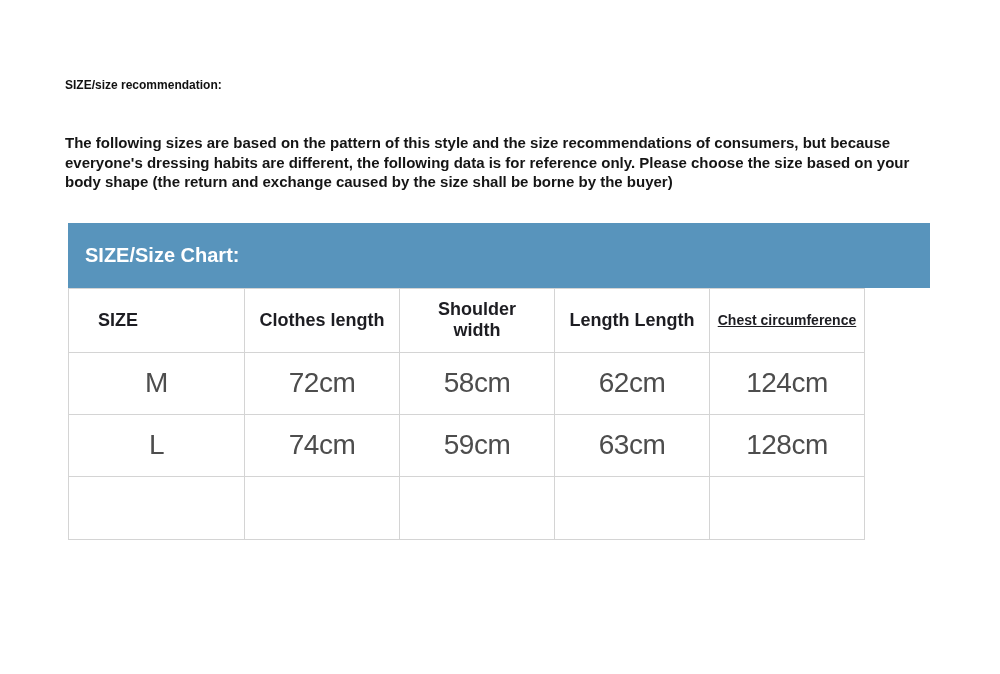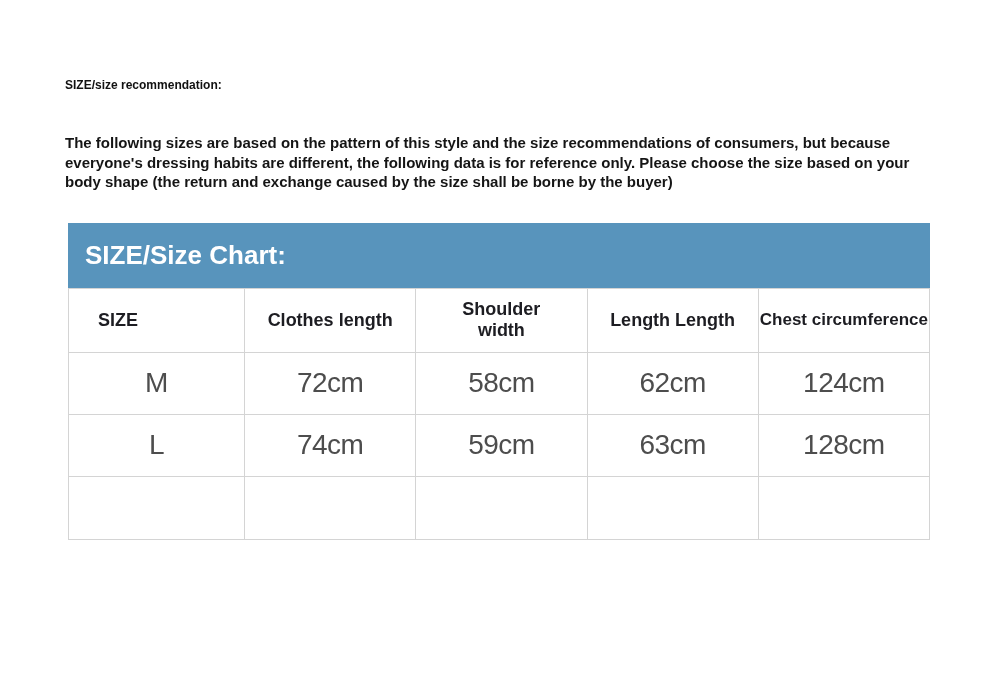--- a/index.html
+++ b/index.html
@@ -36,26 +36,26 @@
   .chart-title-bar {
     width: 862px;
     height: 65px;
     background: #5894BC;
     display: flex;
     align-items: center;
     padding-left: 17px;
   }
   .chart-title {
     color: #ffffff;
-    font-size: 26px;
+    font-size: 20px;
     font-weight: bold;
     text-align: right;
   }
   table.size-table {
-    width: 862px;
+    width: 797px;
     border-collapse: collapse;
     table-layout: fixed;
   }
   table.size-table th,
   table.size-table td {
     border: 1px solid #d4d4d4;
     text-align: center;
     vertical-align: middle;
     overflow: hidden;
   }
@@ -65,21 +65,22 @@
     font-weight: bold;
     color: #1d1d22;
     white-space: pre-line;
   }
   table.size-table thead th:first-child {
     text-align: left;
     padding-left: 29px;
     width: 176px;
   }
   table.size-table thead th:nth-child(5) {
-    font-size: 17px;
+    font-size: 14px;
+    text-decoration: underline;
   }
   table.size-table tbody td {
     height: 62px;
     font-size: 28px;
     font-weight: normal;
     color: #4d4d4d;
     letter-spacing: -0.5px;
   }
   table.size-table tbody tr.empty-row td {
     height: 63px;

